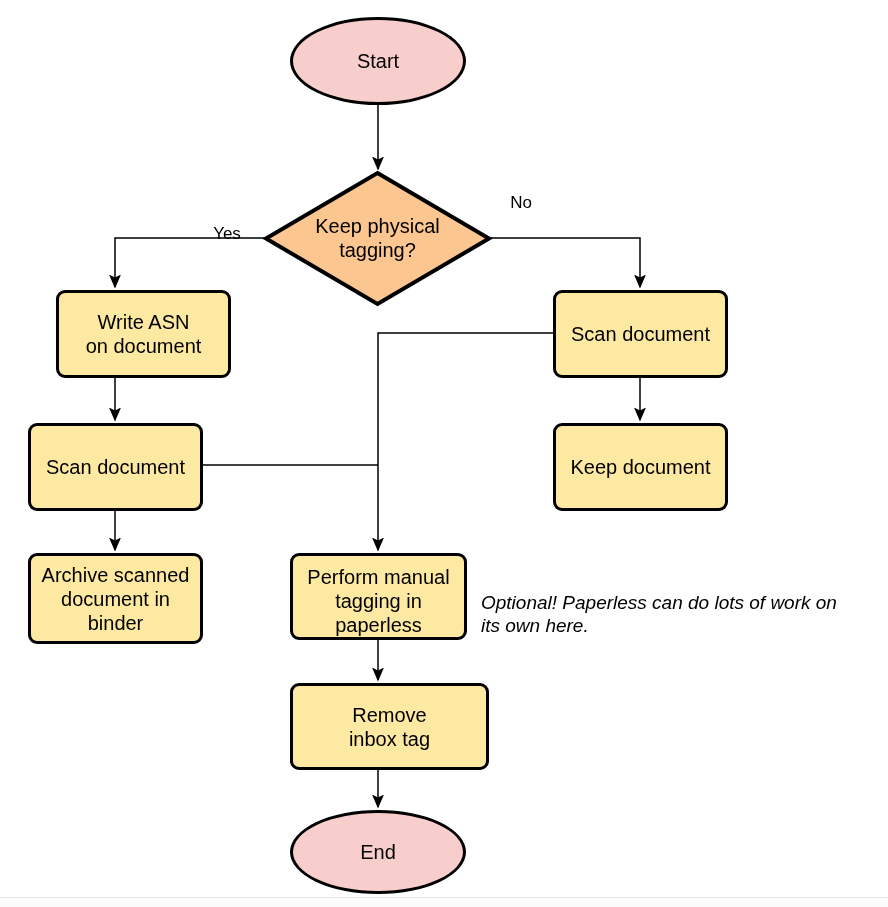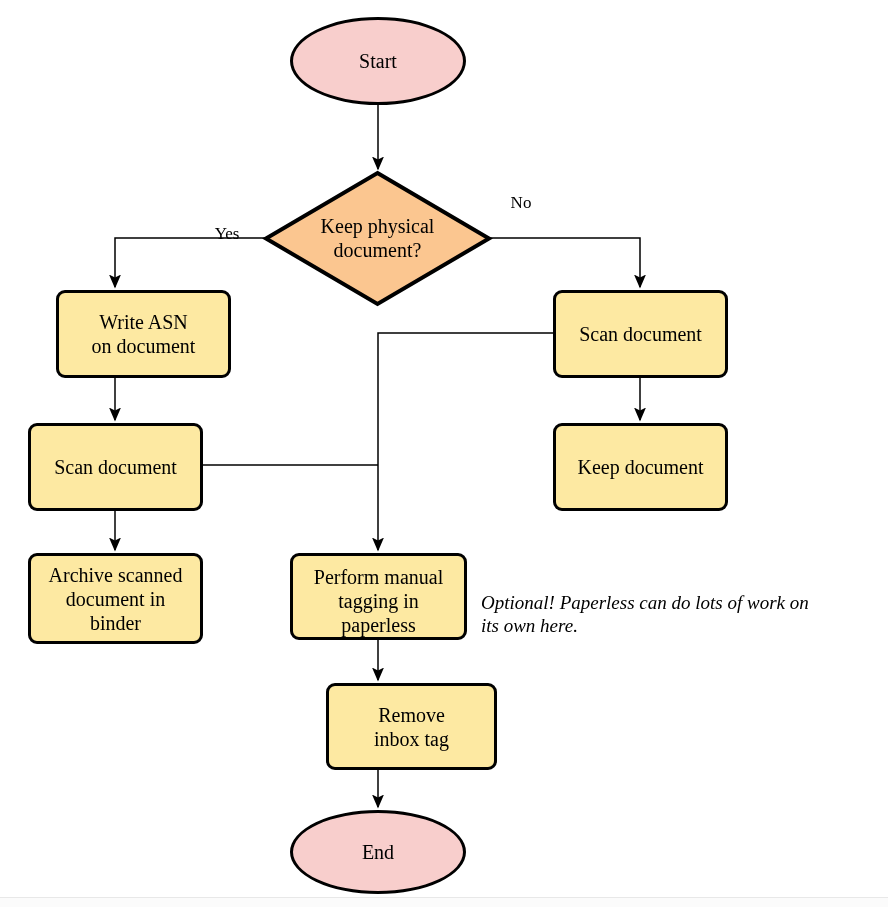--- a/index.html
+++ b/index.html
@@ -1,21 +1,21 @@
 <!DOCTYPE html>
 <html style="--canvas: #ffffff; --terminal_fill: #f8cecc; --decision_fill: #fbc690; --process_fill: #fde9a2; --stroke: #000000; --line: #000000;"><head>
 <meta charset="utf-8">
 <style>
   html, body { margin: 0; padding: 0; background: #ffffff; }
   .canvas {
     position: relative;
     width: 888px;
     height: 907px;
     background: #ffffff;
-    font-family: Liberation Serif, serif;
+    font-family: Liberation Sans, sans-serif;
     color: #000000;
     overflow: hidden;
   }
   .edges-layer {
     position: absolute;
     left: 0; top: 0;
     width: 888px; height: 907px;
   }
   .node {
     position: absolute;
@@ -95,21 +95,21 @@
 
     <polygon points="377.5,173 489,238.5 377.5,304 266,238.5" fill="var(--decision_fill)" stroke="var(--stroke)" stroke-width="4"></polygon>
   </svg>
 
   <div class="node terminal" style="left:290px; top:17px; width:176px; height:88px;">
     <span>Start</span>
   </div>
 
   <div class="node decision-text" style="left:280px; top:172px; width:195px; height:132px;">
     <span>Keep physical
-document?</span>
+tagging?</span>
   </div>
 
   <div class="edge-label" style="left:204px; top:211px;margin-top:13px;">Yes</div>
   <div class="edge-label" style="left:498px; top:193px;">No</div>
 
   <div class="node process" style="left:28px; top:290px; width:175px; height:88px;margin-left:28px;">
     <span>Write ASN
 on document</span>
   </div>
 
@@ -133,21 +133,21 @@
 
   <div class="node process" style="left:290px; top:553px; width:177px; height:87px;align-items:flex-end;">
     <span>Perform manual
 tagging in
 paperless</span>
   </div>
 
   <div class="annotation">Optional! Paperless can do lots of work on
 its own here.</div>
 
-  <div class="node process" style="left:290px; top:683px; width:171px; height:87px;margin-left:36px;">
+  <div class="node process" style="left:290px; top:683px; width:199px; height:87px;">
     <span>Remove
 inbox tag</span>
   </div>
 
   <div class="node terminal" style="left:290px; top:810px; width:176px; height:84px;">
     <span>End</span>
   </div>
 
   <div class="bottom-strip"></div>
 

